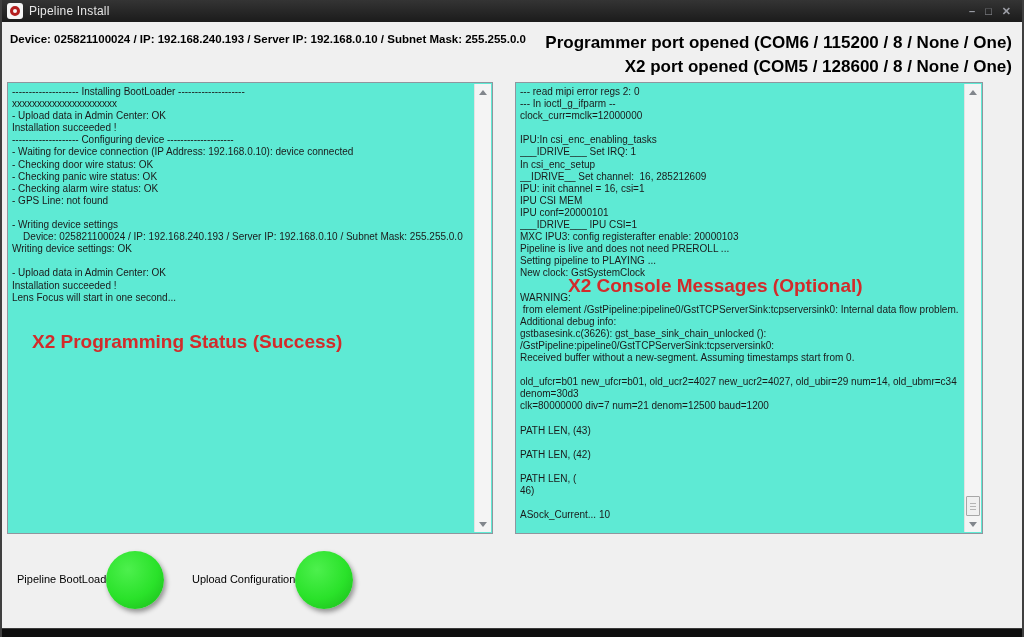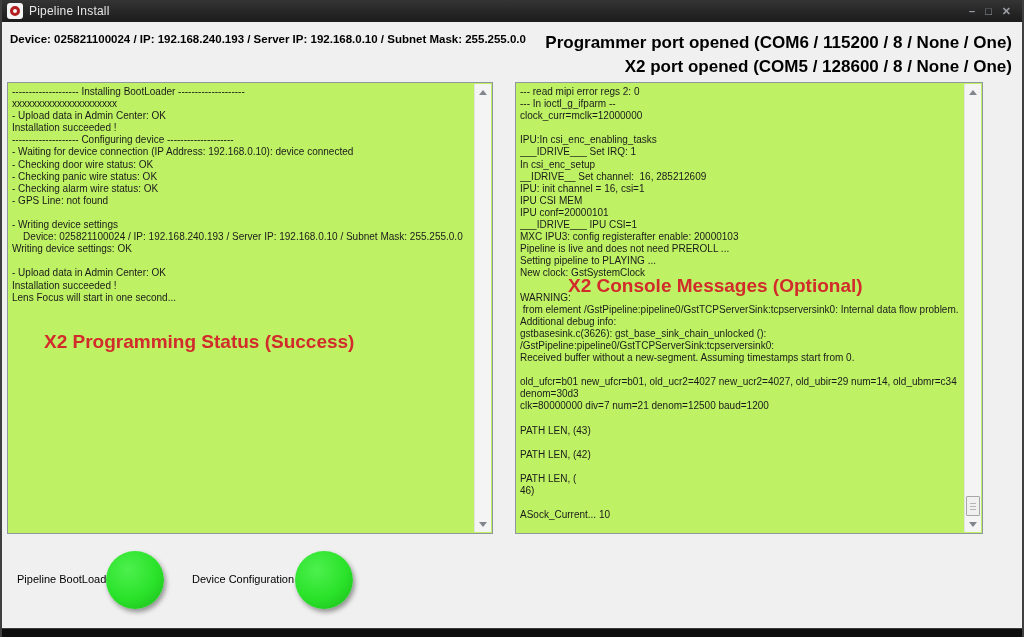--- a/index.html
+++ b/index.html
@@ -24,28 +24,28 @@
   .port-info   { position:absolute; right:10px; top:33px; text-align:right; font-size:17px; font-weight:bold; color:#000; }
   .port-info div { margin-bottom:4px; }
 
   .start-btn { position:absolute; left:10px; top:53px; width:131px; height:23px;
                background:linear-gradient(#fdfdfd,#e8e8e8 45%,#d9d9d9);
                border:1px solid #bcbcbc; border-radius:3px;
                font-family:"Liberation Sans",sans-serif; font-size:11.5px; font-weight:bold; color:#9d9d9d;
                box-shadow:0 1px 2px rgba(0,0,0,.15); }
 
   
-  .panel { position:absolute; top:82px; height:452px; background:#bef264; border:1px solid #8f969e; overflow:hidden; }
+  .panel { position:absolute; top:82px; height:452px; background:#5eead4; border:1px solid #8f969e; overflow:hidden; }
   .panel.left  { left:5px;  width:486px; }
   .panel.right { left:513px; width:468px; }
   .log { position:absolute; left:4px; top:3px; right:20px; bottom:3px;
          font-family:"Liberation Sans",sans-serif; font-size:10px; line-height:12.1px;
          color:#1a1a1a; white-space:pre; overflow:hidden; }
   .overlay-red { position:absolute; font-size:19px; font-weight:bold; color:#d22b2b; white-space:nowrap; }
-  .panel.left  .overlay-red { left:36px; top:248px; }
+  .panel.left  .overlay-red { left:24px; top:248px; }
   .panel.right .overlay-red { left:52px; top:192px; }
 
   
   .vscroll { position:absolute; top:1px; bottom:1px; right:1px; width:17px;
              background:#f4f4f4; border-left:1px solid #e2e2e2; }
   .scr-btn { position:absolute; left:0; width:16px; height:16px; display:flex; align-items:center; justify-content:center; }
   .scr-btn.up { top:0; }  .scr-btn.down { bottom:0; }
   .tri-up   { width:0; height:0; border-left:4px solid transparent; border-right:4px solid transparent; border-bottom:5px solid #82868c; }
   .tri-down { width:0; height:0; border-left:4px solid transparent; border-right:4px solid transparent; border-top:5px solid #82868c; }
   .scr-thumb { position:absolute; left:1px; width:14px; top:412px; height:20px;
@@ -166,18 +166,18 @@
       <div class="scr-thumb"></div>
       <div class="scr-btn down">
           <i class="tri-down"></i>
         </div>
     </div>
   </div>
 
   <span class="foot-label lbl-bootloader">Pipeline BootLoader</span>
   <div class="status-light light-1"></div>
 
-  <span class="foot-label lbl-devconf">Device Configuration</span>
+  <span class="foot-label lbl-devconf">Upload Configuration</span>
   <div class="status-light light-2"></div>
 
   <div class="bottombar"></div>
 
 </div>
 
 </body></html>

